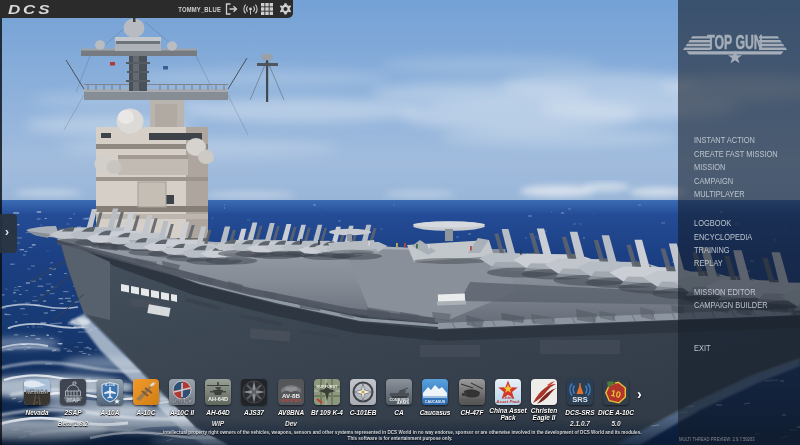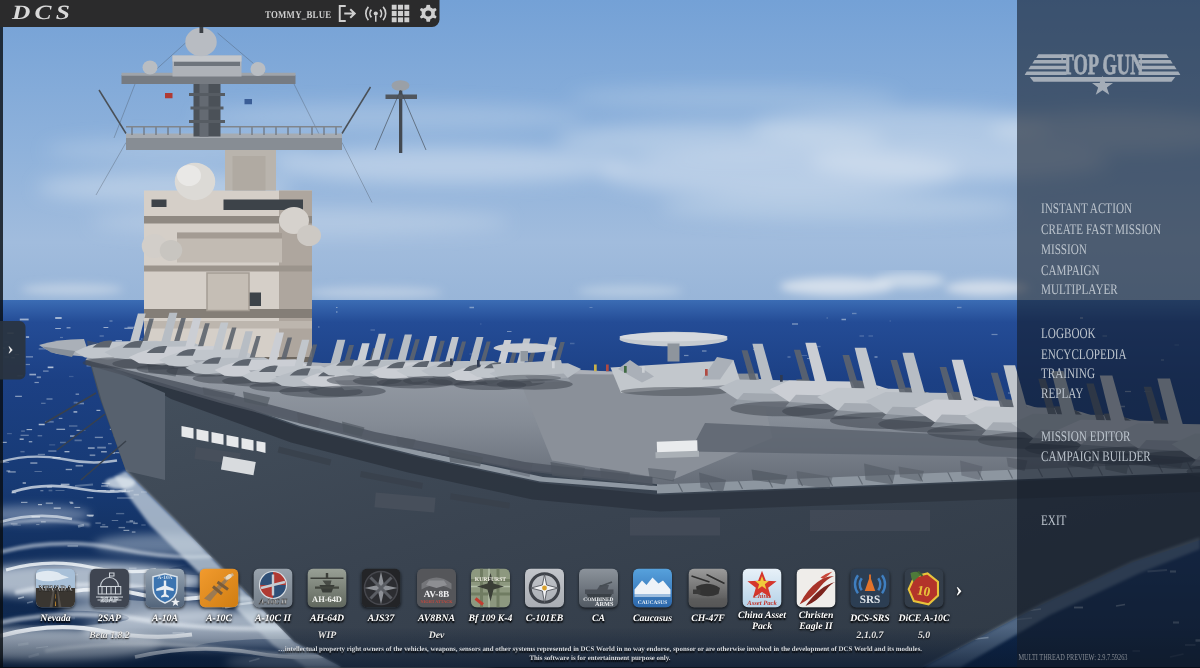--- a/index.html
+++ b/index.html
@@ -1,16 +1,16 @@
 <!DOCTYPE html>
 <html><head>
 <meta charset="utf-8">
 <style>
   html,body{margin:0;padding:0;background:#000;}
-  #stage{position:relative;width:800px;height:445px;overflow:hidden;font-family:Liberation Serif, serif;}
+  #stage{position:relative;width:800px;height:445px;overflow:hidden;font-family:Liberation Sans, sans-serif;}
   #scene{position:absolute;left:0;top:0;}
   #topbar{position:absolute;left:0;top:0;width:293px;height:18px;background:#2b2b2c;border-bottom-right-radius:5px;}
   #dcslogo{position:absolute;left:8px;top:0.5px;font-size:15px;font-weight:bold;font-style:italic;color:#d9d9d9;letter-spacing:2.5px;transform:scale(1.13,0.9);transform-origin:0 50%;}
   #uname{position:absolute;left:0px;top:6px;width:221px;text-align:right;font-size:7px;font-weight:bold;color:#d0d0d0;letter-spacing:0.2px;transform:scaleX(0.84);transform-origin:100% 50%;}
   .tbi{position:absolute;top:3px;}
   #ltab{position:absolute;left:0;top:214px;width:17px;height:39px;background:rgba(42,52,64,0.93);border-top-right-radius:4px;border-bottom-right-radius:4px;}
   #ltab span{position:absolute;left:5px;top:11px;color:#e8e8e8;font-size:12px;font-weight:bold;}
   #ledge{position:absolute;left:0;top:18px;width:2px;height:427px;background:rgba(8,12,18,0.8);}
   #rpanel{position:absolute;left:678px;top:0;width:122px;height:445px;background:rgba(20,28,42,0.60);}
   .mi{position:absolute;left:694px;font-size:9.8px;color:#bcc4cd;letter-spacing:0px;white-space:nowrap;transform:scaleX(0.76);transform-origin:0 50%;}

